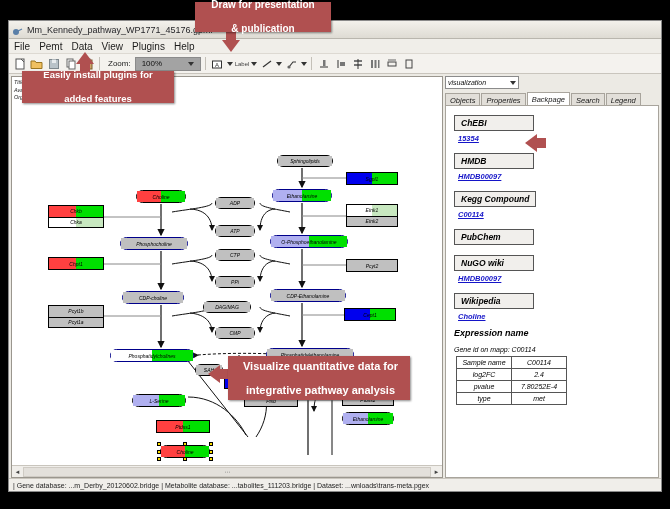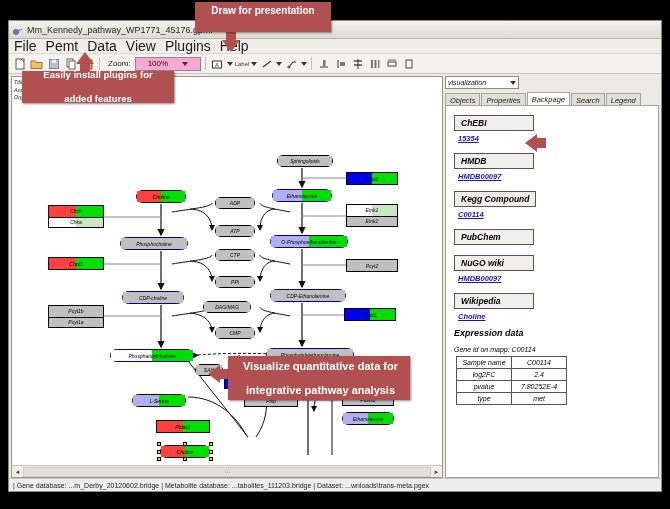--- a/index.html
+++ b/index.html
@@ -8,29 +8,29 @@
 
   
   .win{position:absolute;left:8px;top:20px;width:654px;height:472px;background:#eceae4;
        border:1px solid #8a8a8a;box-sizing:border-box;display:flex;flex-direction:column;}
   .titlebar{height:18px;background:linear-gradient(#f3f1ec,#dedbd3);border-bottom:1px solid #b9b6ae;
             display:flex;align-items:center;padding:0 3px;box-sizing:border-box;}
   .tb-icon{width:11px;height:11px;margin-right:4px;display:block;}
   .title-txt{font-size:9px;color:#26262a;white-space:nowrap;}
   .menubar{height:15px;background:#f0eee9;border-bottom:1px solid #ddd9d2;display:flex;align-items:center;
            padding-left:5px;box-sizing:border-box;gap:9px;}
-  .menu-item{font-size:14px;color:#1c1c1c;cursor:default;white-space:nowrap;}
+  .menu-item{font-size:10px;color:#1c1c1c;cursor:default;white-space:nowrap;}
   .toolbar{height:20px;background:#f4f2ee;border-bottom:1px solid #c9c5bd;display:flex;align-items:center;
            padding:0 3px;box-sizing:border-box;gap:2px;}
   .tbtn{width:15px;height:15px;display:flex;align-items:center;justify-content:center;}
   .tbtn svg{display:block;}
   .tsep{width:1px;height:13px;background:#c4c0b8;margin:0 2px;}
   .zlabel{font-size:8px;color:#222;margin:0 2px 0 4px;}
-  .zoombox{width:66px;height:14px;background:#f9a8d4;border:1px solid #8b8b8b;display:flex;align-items:center;
-           justify-content:space-between;font-size:8px;color:#111;padding:0 12px;box-sizing:border-box;}
+  .zoombox{width:66px;height:14px;background:#a3a3a3;border:1px solid #8b8b8b;display:flex;align-items:center;
+           justify-content:space-between;font-size:8px;color:#111;padding:0 6px;box-sizing:border-box;}
   .caret{width:0;height:0;border-left:3px solid transparent;border-right:3px solid transparent;border-top:4px solid #333;}
   .dropbtn{display:flex;align-items:center;gap:2px;font-size:7px;color:#333;}
 
   .body-row{flex:1;display:flex;min-height:0;font-style:italic;}
 
   
   .canvaswrap{flex:1;background:#fff;border:1px solid #9a968e;margin:2px 0 0 2px;position:relative;overflow:hidden;}
   .meta{position:absolute;left:2px;top:2px;font-size:5.5px;line-height:7.5px;color:#222;}
   .gene{position:absolute;border:1px solid #000;background:#c0c0c0;font-size:5px;color:#000;
         display:flex;align-items:center;justify-content:center;box-sizing:border-box;}
@@ -563,21 +563,21 @@
 
         <div class="panel">
           <div id="dblist">
               <div class="dbgroup"><div class="dbhead">ChEBI</div><a class="dblink" href="#">15354</a></div>
               <div class="dbgroup"><div class="dbhead">HMDB</div><a class="dblink" href="#">HMDB00097</a></div>
               <div class="dbgroup"><div class="dbhead">Kegg Compound</div><a class="dblink" href="#">C00114</a></div>
               <div class="dbgroup"><div class="dbhead">PubChem</div></div>
               <div class="dbgroup"><div class="dbhead">NuGO wiki</div><a class="dblink" href="#">HMDB00097</a></div>
               <div class="dbgroup"><div class="dbhead">Wikipedia</div><a class="dblink" href="#">Choline</a></div>
             </div>
-          <div class="exp-title">Expression data</div>
+          <div class="exp-title">Expression name</div>
           <div class="gene-id">Gene id on mapp: C00114</div>
           <table class="expr">
               <tbody id="exprows">
                 <tr>
                   <td>Sample name</td>
                   <td>C00114</td>
                 </tr>
                 <tr>
                   <td>log2FC</td>
                   <td>2.4</td>
@@ -597,20 +597,21 @@
     </div>
 
     <div class="statusbar">
       <span>| Gene database: ...m_Derby_20120602.bridge | Metabolite database: ...tabolites_111203.bridge | Dataset: ...wnloads\trans-meta.pgex</span>
     </div>
   </div>
 
   <div class="callout" style="left:163px;top:2px;width:136px;height:30px;font-size:10px;margin-left:32px;">
     <span>
       <span>Draw for presentation</span><br>
+      <span>&amp; publication</span>
     </span>
   </div>
   <div class="stem" style="left:226px;top:32px;width:10px;height:8px;"></div>
   <div class="arw arw-down" style="left:222px;top:40px;"></div>
 
   <div class="callout" style="left:22px;top:71px;width:152px;height:32px;font-size:9.5px;">
     <span>
       <span>Easily install plugins for</span><br>
       <span>added features</span>
     </span>

